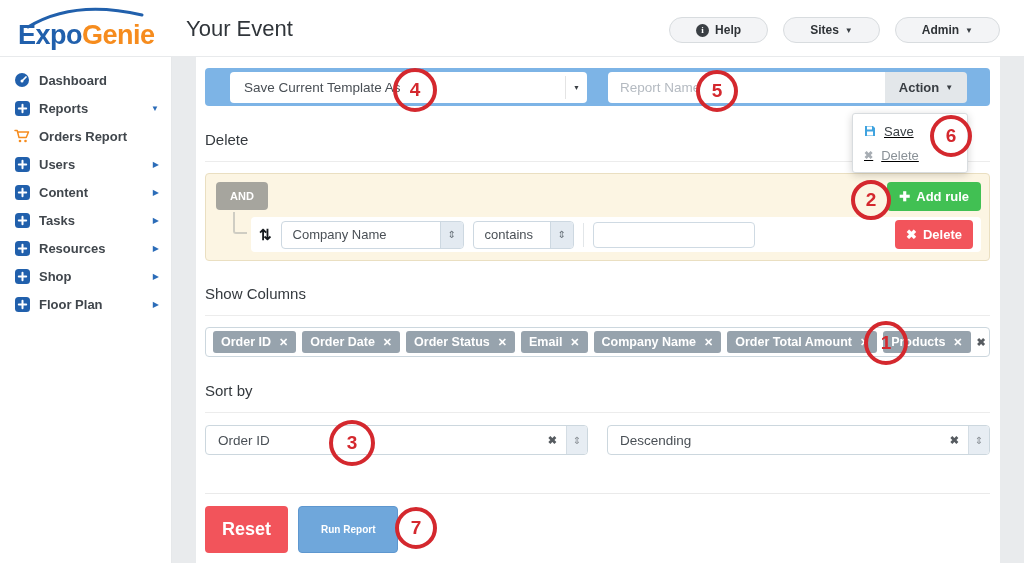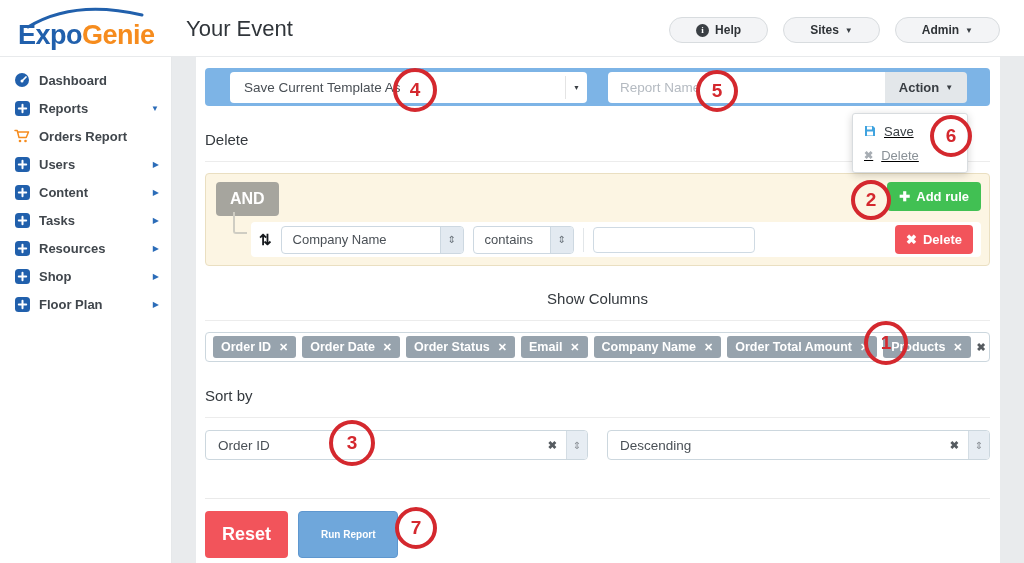--- a/index.html
+++ b/index.html
@@ -53,26 +53,26 @@
   .action-btn .caret { font-size:8px; }
   .action-menu { position:absolute; left:647px; top:45px; width:116px; background:#fff; border:1px solid #d8dcdf; border-radius:3px;
                  box-shadow:0 2px 8px rgba(0,0,0,0.18); padding:5px 0; z-index:6; }
   .action-menu-item { height:24px; display:flex; align-items:center; gap:8px; padding:0 11px; font-size:13px; cursor:pointer;text-decoration:underline; }
   .ami-save-label { color:#3c4247; }
   .ami-delete-label { color:#8a9197; }
   .x-icon { color:#a7adb3; font-weight:bold; font-size:11px; }
 
   
   .section-heading { margin-top:25px; padding-bottom:13px; border-bottom:1px solid #ececec; font-size:15px; color:#34393e; }
-  .section-heading.tight { margin-top:24px;text-align:center; }
+  .section-heading.tight { margin-top:24px; }
 
   
   .filters-panel { position:relative; margin-top:11px; background:#fcf5e3; border:1px solid #eadfc1; border-radius:4px; padding:8px; }
   .panel-row-top { display:flex; align-items:flex-start; }
-  .and-btn { background:#a6a59e; color:#fff; font-size:16px; font-weight:bold; padding:8px 14px; border-radius:4px; cursor:pointer; margin-left:2px; }
+  .and-btn { background:#a6a59e; color:#fff; font-size:11px; font-weight:bold; padding:8px 14px; border-radius:4px; cursor:pointer; margin-left:2px; }
   .add-rule-btn { margin-left:auto; background:#41c053; color:#fff; font-size:13px; font-weight:bold; padding:7px 12px;
                   border-radius:4px; display:flex; align-items:center; gap:6px; cursor:pointer; }
   .connector { position:absolute; left:27px; top:38px; width:14px; height:22px; border-left:2px solid #cfcdc3; border-bottom:2px solid #cfcdc3; border-bottom-left-radius:3px; }
   .rule-row { margin-left:37px; margin-top:6px; background:#fff; border-radius:4px; height:35px; display:flex; align-items:center;
               padding:0 8px; gap:9px; }
   .drag-handle { font-size:15px; font-weight:bold; color:#15191d; cursor:grab; }
   .mini-select { display:flex; height:28px; border:1px solid #cdd8e1; border-radius:4px; overflow:hidden; background:#fff; cursor:pointer; }
   .mini-select .ms-text { display:flex; align-items:center; padding:0 11px; font-size:13px; color:#4a5056; }
   .mini-select .ms-spin { width:23px; background:#e3eaf1; border-left:1px solid #cdd8e1; display:flex; align-items:center;
                           justify-content:center; font-size:10px; color:#6a737b; }

